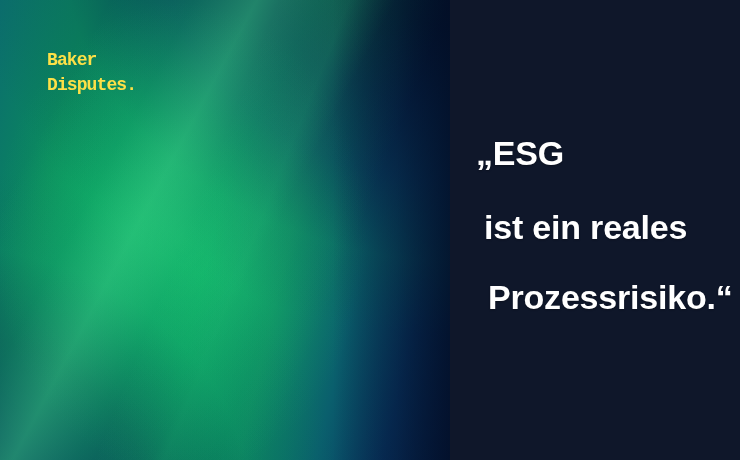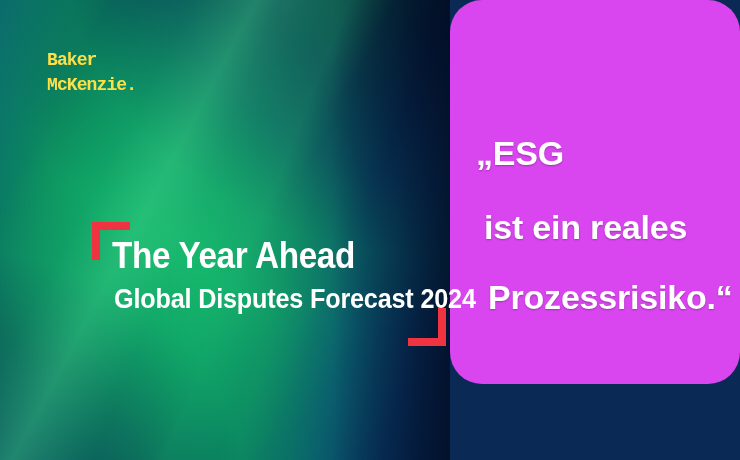--- a/index.html
+++ b/index.html
@@ -85,23 +85,22 @@
     background:linear-gradient(90deg,
       rgba(3,20,48,0) 74%,
       rgba(3,20,48,0.42) 88%,
       rgba(2,14,38,0.80) 100%);
   }
 
   
   .quote-panel {
     position:absolute;
     left:450px; top:0;
-    width:290px; height:384px;
-    background:#d946ef;
-    border-radius:32px;
+    width:290px; height:460px;
+    background:#0f172a;
   }
 
   
   .logo {
     position:absolute;
     left:47px; top:48px;
     color:#fde047;
     font-family:Liberation Mono, monospace;
     font-weight:700;
     font-size:18px;
@@ -197,23 +196,17 @@
   <div class="quote-panel">
     <div class="quote">
       <div class="q-line q-1">„ESG</div>
       <div class="q-line q-2">ist ein reales</div>
       <div class="q-line q-3">Prozessrisiko.“</div>
     </div>
   </div>
 
   <div class="logo">
     <span class="logo-l1">Baker</span>
-    <span class="logo-l2">McKenzie.</span>
+    <span class="logo-l2">Disputes.</span>
   </div>
 
-  <div class="title-block">
-    <div class="bracket bracket-tl"></div>
-    <div class="bracket bracket-br"></div>
-    <div class="title-main">The Year Ahead</div>
-    <div class="title-sub">Global Disputes Forecast 2024</div>
-  </div>
 
 </div>
 
 </body></html>

